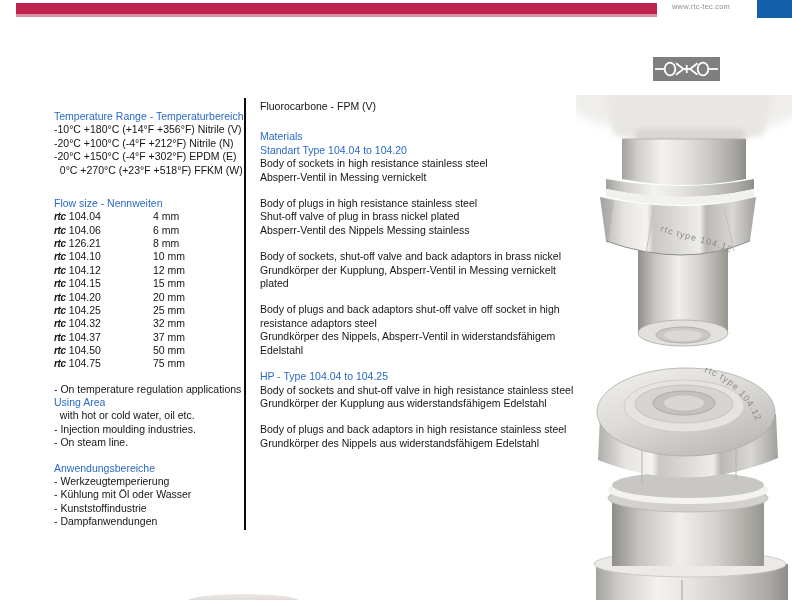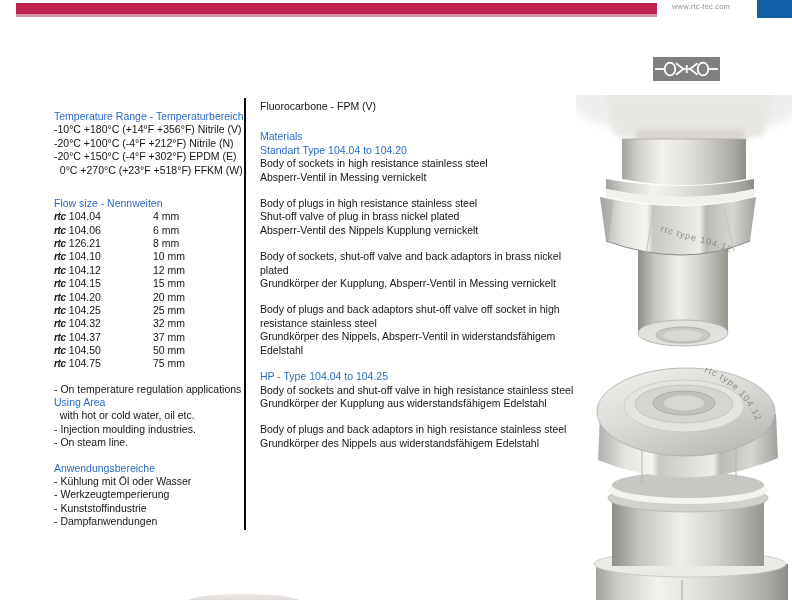--- a/index.html
+++ b/index.html
@@ -83,44 +83,44 @@
     <div class="flow-row t"><span class="brand">rtc</span> <span>104.75</span><span class="flow-size">75 mm</span></div>
 
     <div class="sp12"></div>
     <div class="t">- On temperature regulation applications</div>
     <div class="t h">Using Area</div>
     <div class="t">  with hot or cold water, oil etc.</div>
     <div class="t">- Injection moulding industries.</div>
     <div class="t">- On steam line.</div>
     <div class="sp12"></div>
     <div class="t h">Anwendungsbereiche</div>
+    <div class="t">- Werkzeugtemperierung</div>
     <div class="t">- Kühlung mit Öl oder Wasser</div>
-    <div class="t">- Werkzeugtemperierung</div>
     <div class="t">- Kunststoffindustrie</div>
     <div class="t">- Dampfanwendungen</div>
   </div>
 
   <div class="col-mid">
     <div class="t">Fluorocarbone - FPM (V)</div>
     <div class="sp17"></div>
     <div class="t h">Materials</div>
     <div class="t h">Standart Type 104.04 to 104.20</div>
     <div class="t">Body of sockets in high resistance stainless steel</div>
     <div class="t">Absperr-Ventil in Messing vernickelt</div>
     <div class="sp13"></div>
     <div class="t">Body of plugs in high resistance stainless steel</div>
     <div class="t">Shut-off valve of plug in brass nickel plated</div>
-    <div class="t">Absperr-Ventil des Nippels Kupplung vernickelt</div>
+    <div class="t">Absperr-Ventil des Nippels Messing stainless</div>
     <div class="sp13"></div>
     <div class="t">Body of sockets, shut-off valve and back adaptors in brass nickel</div>
+    <div class="t">Grundkörper der Kupplung, Absperr-Ventil in Messing vernickelt</div>
     <div class="t">plated</div>
-    <div class="t">Grundkörper der Kupplung, Absperr-Ventil in Messing vernickelt</div>
     <div class="sp13"></div>
     <div class="t">Body of plugs and back adaptors shut-off valve off socket in high</div>
-    <div class="t">resistance stainless steel</div>
+    <div class="t">resistance adaptors steel</div>
     <div class="t">Grundkörper des Nippels, Absperr-Ventil in widerstandsfähigem</div>
     <div class="t">Edelstahl</div>
     <div class="sp13"></div>
     <div class="t h">HP - Type 104.04 to 104.25</div>
     <div class="t">Body of sockets and shut-off valve in high resistance stainless steel</div>
     <div class="t">Grundkörper der Kupplung aus widerstandsfähigem Edelstahl</div>
     <div class="sp13"></div>
     <div class="t">Body of plugs and back adaptors in high resistance stainless steel</div>
     <div class="t">Grundkörper des Nippels aus widerstandsfähigem Edelstahl</div>
   </div>

